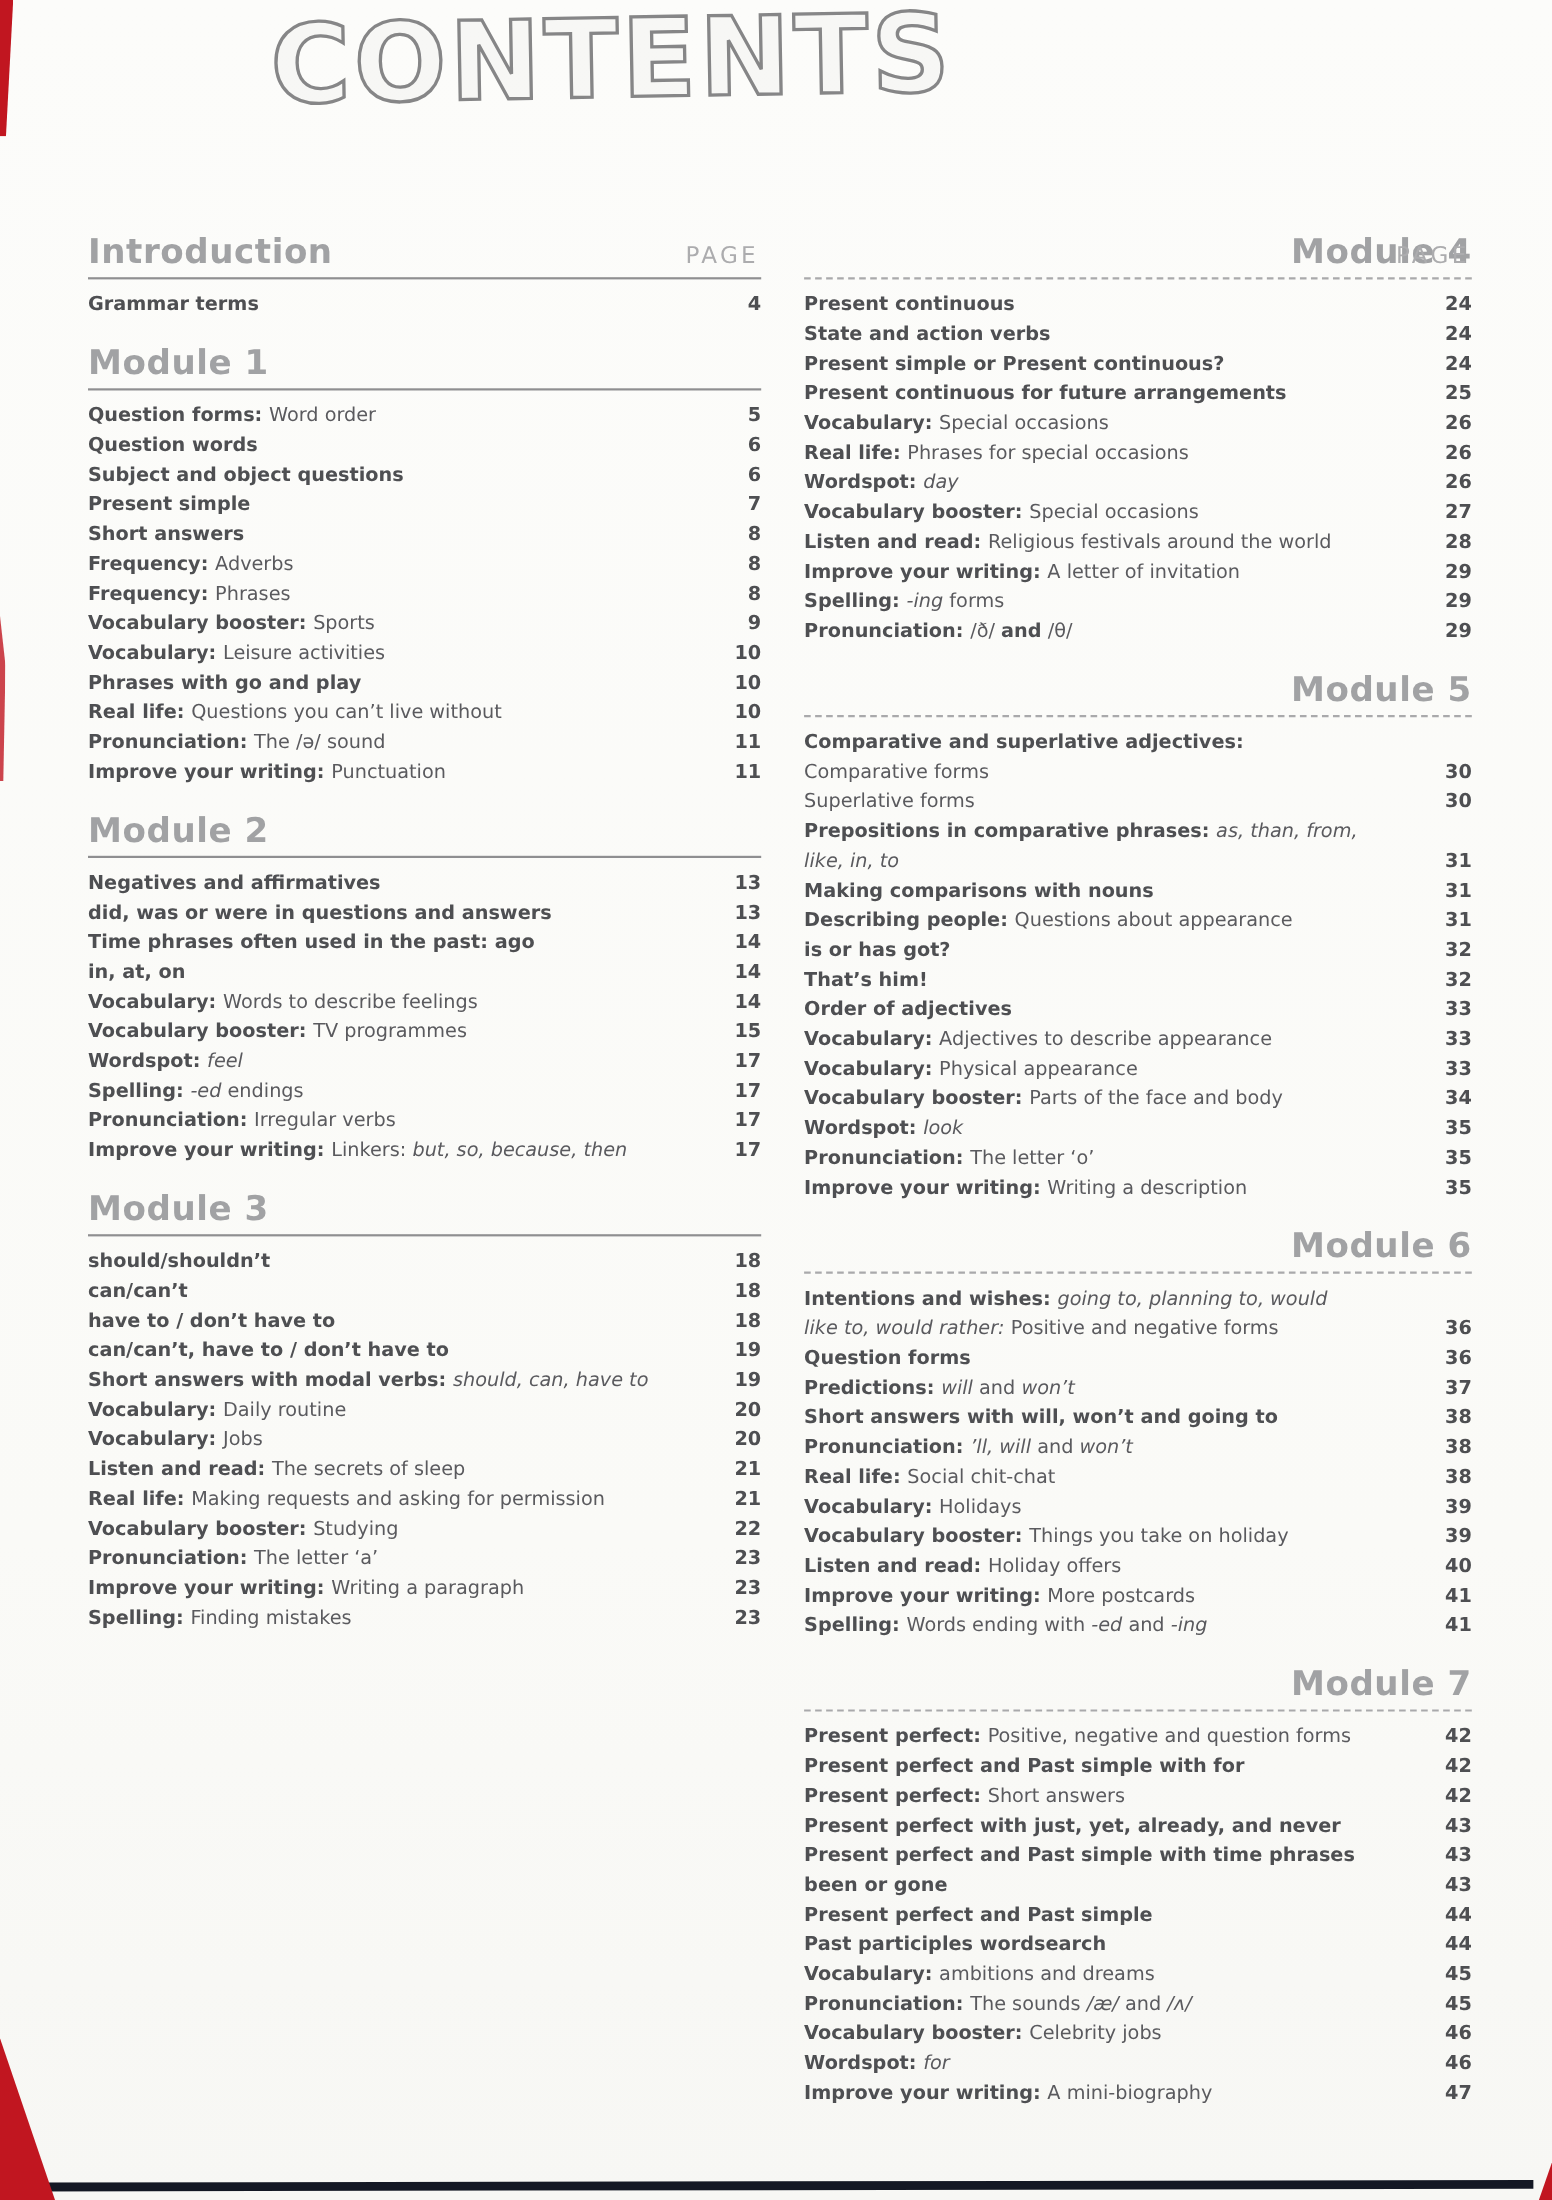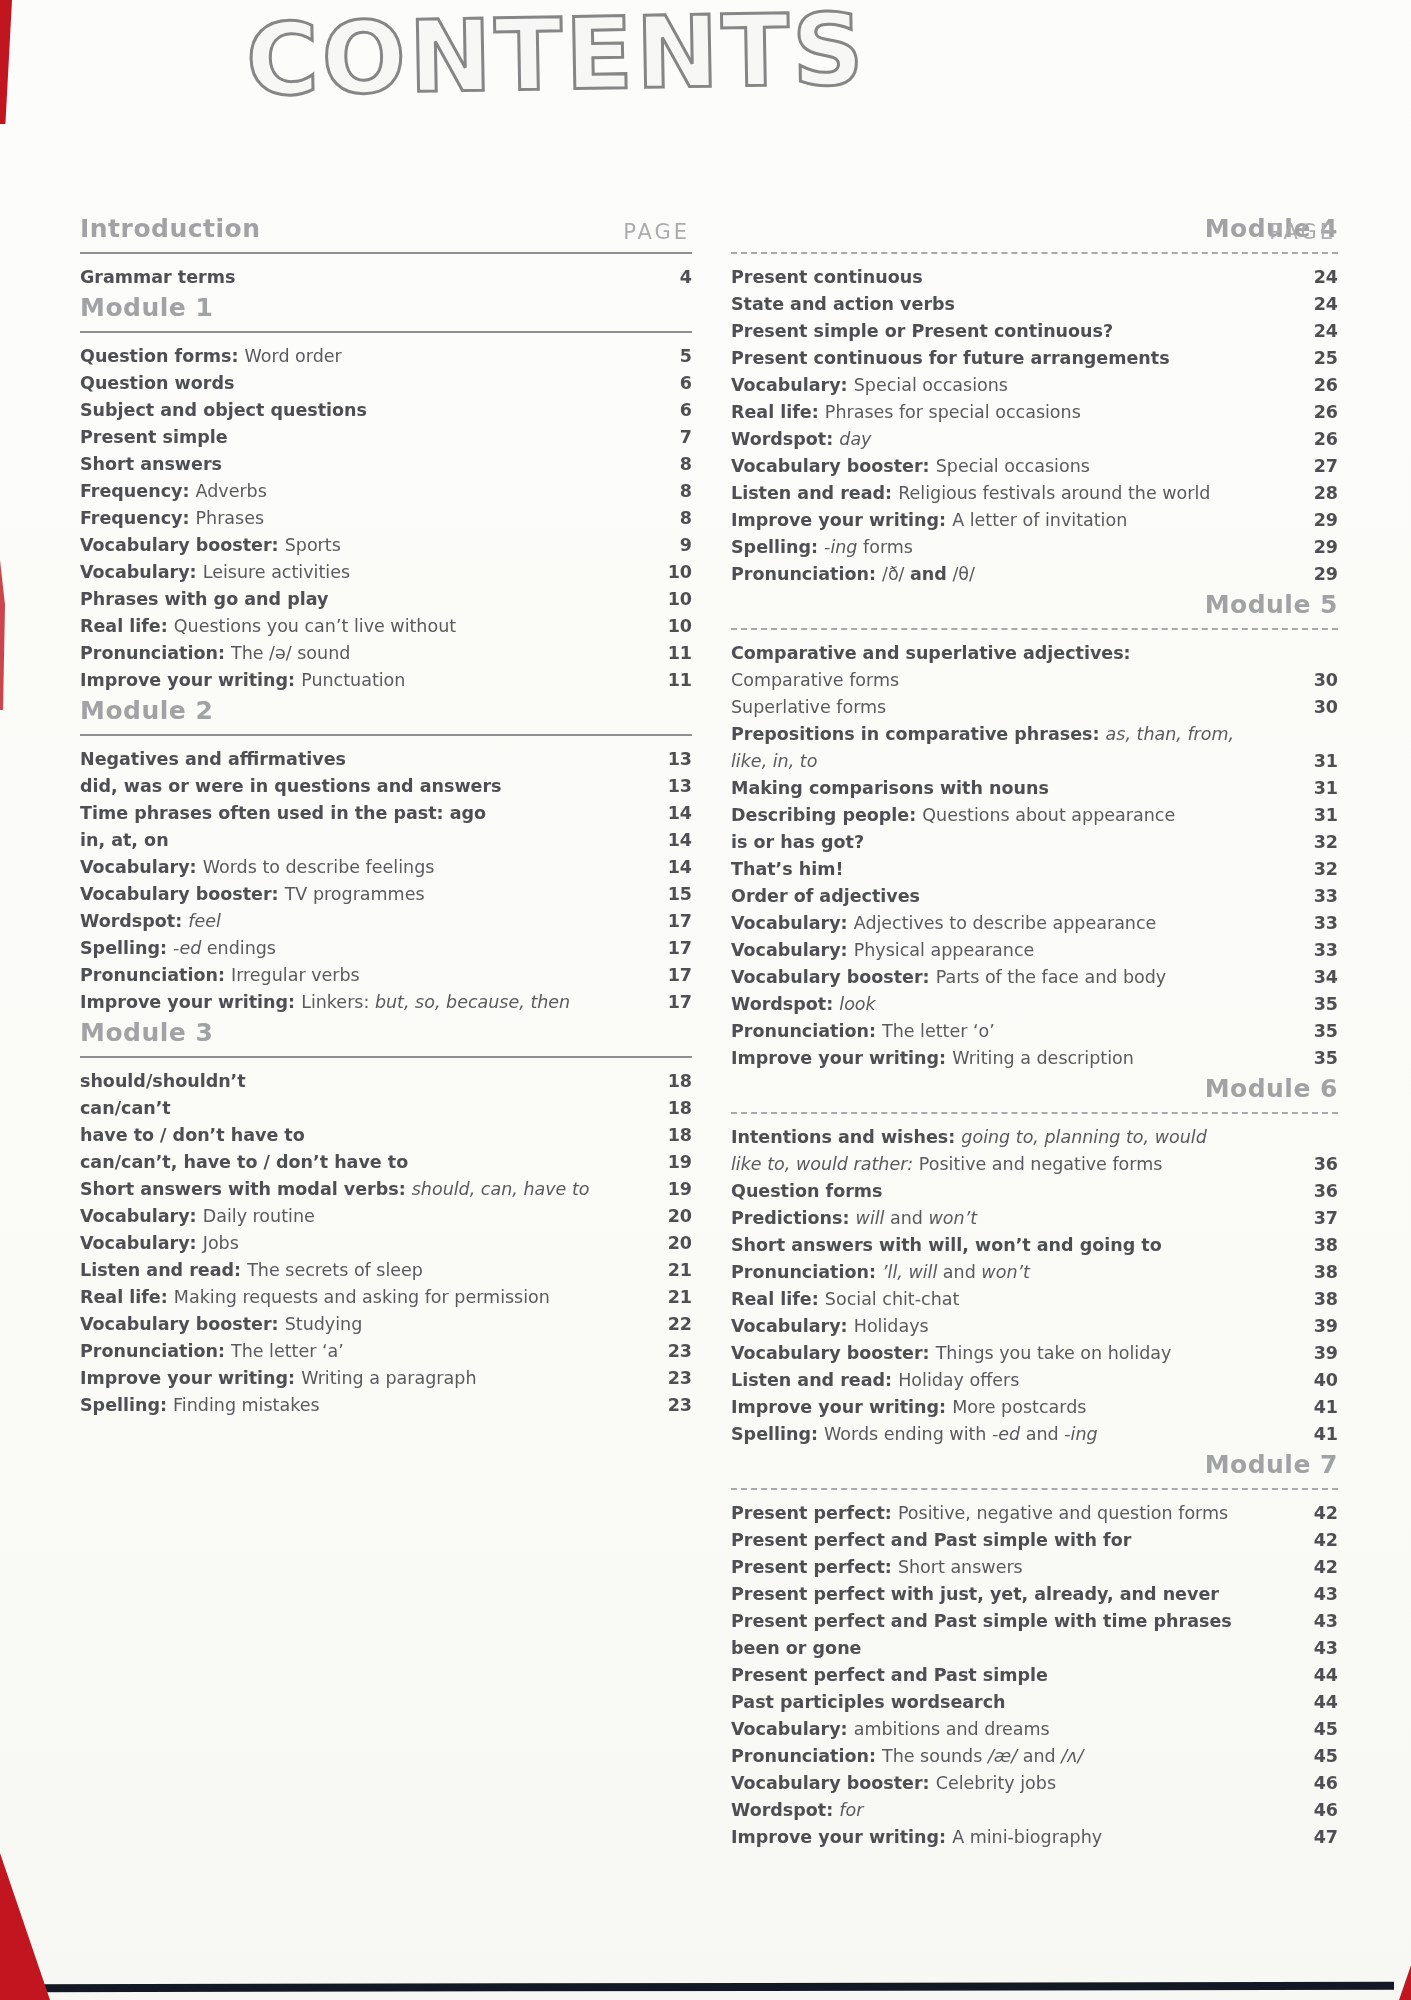--- a/index.html
+++ b/index.html
@@ -13,26 +13,26 @@
     position:absolute; top:0px; left:246px;
     font-size:99px; font-weight:bold; letter-spacing:3px; line-height:110px;
     color:rgba(0,0,0,0.02);
     -webkit-text-stroke:3px #868687;
     transform:rotate(-1deg);
     white-space:nowrap;
   }
   .col{position:absolute; top:212px;}
   .col-left{left:80px; width:612px;}
   .col-right{left:731px; width:607px;}
-  .module-section{}
+  .module-section{margin-top:22px;}
   .module-section:first-child{margin-top:0;}
   .section-head{position:relative; border-bottom:2px solid #8f8f91; padding-bottom:6px;}
   .col-right .section-head{border-bottom:2px dashed #a9a9ab;text-align:right;}
   .module-heading{
-    font-size:25px; line-height:34px; font-weight:bold;
+    font-size:31px; line-height:34px; font-weight:bold;
     color:#a1a2a4; letter-spacing:0.5px;
   }
   .page-label{
     position:absolute; right:2px; bottom:8px;
     font-size:21px; letter-spacing:3px; color:#acacae;
   }
   .items{padding-top:10px;}
   .row{display:flex; align-items:baseline; line-height:27px; font-size:17.5px; color:#5a5a5e;}
   .txt{flex:1 1 auto; margin-right:10px; white-space:nowrap;}
   .pg{flex:0 0 44px; text-align:right; font-weight:bold; color:#4e4f52;}

